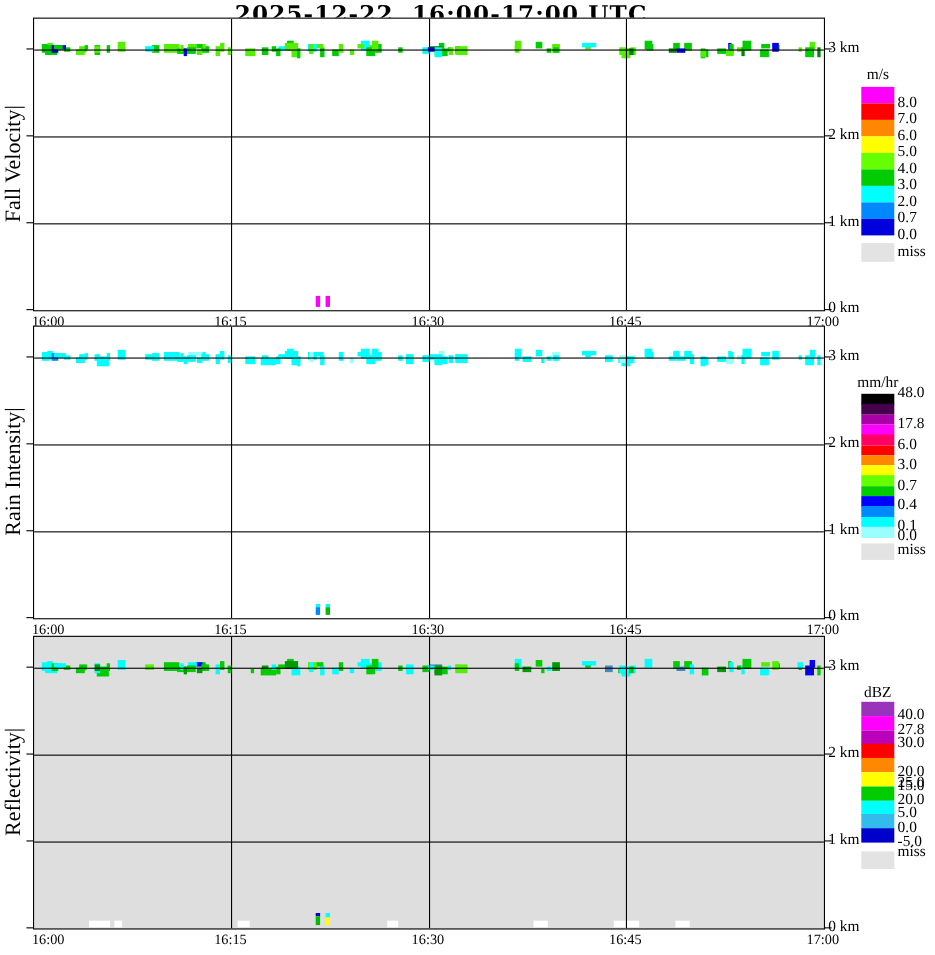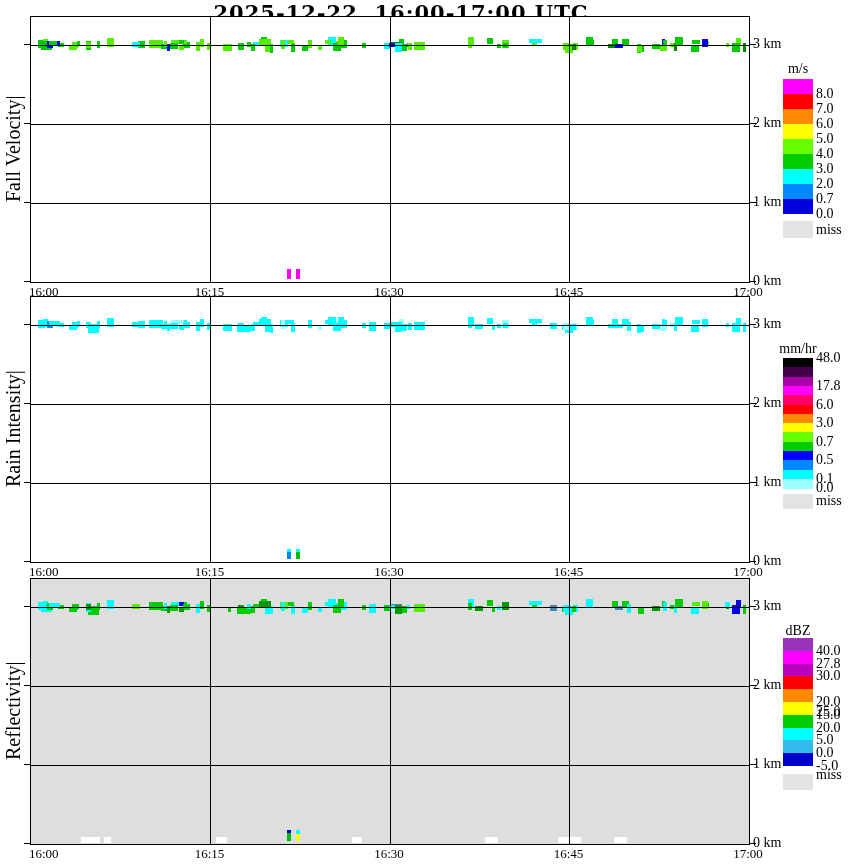--- a/index.html
+++ b/index.html
@@ -330,21 +330,21 @@
     <div style="position: absolute; left: 783px; top: 441.7px; width: 30px; height: 9.7px; background: rgb(0, 204, 0);"></div>
     <div style="position: absolute; left: 783px; top: 451px; width: 30px; height: 9.7px; background: rgb(0, 0, 255);"></div>
     <div style="position: absolute; left: 783px; top: 460.3px; width: 30px; height: 9.7px; background: rgb(0, 136, 255);"></div>
     <div style="position: absolute; left: 783px; top: 469.6px; width: 30px; height: 9.7px; background: rgb(0, 255, 255);"></div>
     <div style="position: absolute; left: 783px; top: 478.9px; width: 30px; height: 9.7px; background: rgb(153, 255, 255);"></div>
     <div class="leglab" style="position: absolute; left: 816px; top: 350px;">48.0</div>
     <div class="leglab" style="position: absolute; left: 816px; top: 377.9px;">17.8</div>
     <div class="leglab" style="position: absolute; left: 816px; top: 396.5px;">6.0</div>
     <div class="leglab" style="position: absolute; left: 816px; top: 415.1px;">3.0</div>
     <div class="leglab" style="position: absolute; left: 816px; top: 433.7px;">0.7</div>
-    <div class="leglab" style="position: absolute; left: 816px; top: 452.3px;">0.5</div>
+    <div class="leglab" style="position: absolute; left: 816px; top: 452.3px;">0.4</div>
     <div class="leglab" style="position: absolute; left: 816px; top: 470.9px;">0.1</div>
     <div class="leglab" style="position: absolute; left: 816px; top: 480.2px;">0.0</div>
     <div style="position: absolute; left: 783px; top: 494px; width: 30px; height: 15px; background: rgb(227, 227, 227);"></div>
     <div class="leglab" style="position: absolute; left: 816px; top: 493px;">miss</div>
     <div style="position: absolute; left: 30px; top: 578px; width: 718px; height: 265px; background: rgb(222, 222, 222); border: 1px solid rgb(0, 0, 0); overflow: hidden;">
       <div style="position: absolute; left: 207.067px; top: 25.5142px; width: 6px; height: 7px; background: rgb(0, 153, 0); z-index: 1;"></div>
       <div style="position: absolute; left: 466.496px; top: 26.8375px; width: 4px; height: 4px; background: rgb(0, 255, 255); z-index: 1;"></div>
       <div style="position: absolute; left: 672.861px; top: 23.6221px; width: 5px; height: 5px; background: rgb(0, 204, 0); z-index: 1;"></div>
       <div style="position: absolute; left: 630.94px; top: 21.7962px; width: 3px; height: 6px; background: rgb(0, 204, 0); z-index: 1;"></div>
       <div style="position: absolute; left: 470.982px; top: 23.1225px; width: 7px; height: 8px; background: rgb(0, 153, 0); z-index: 1;"></div>

